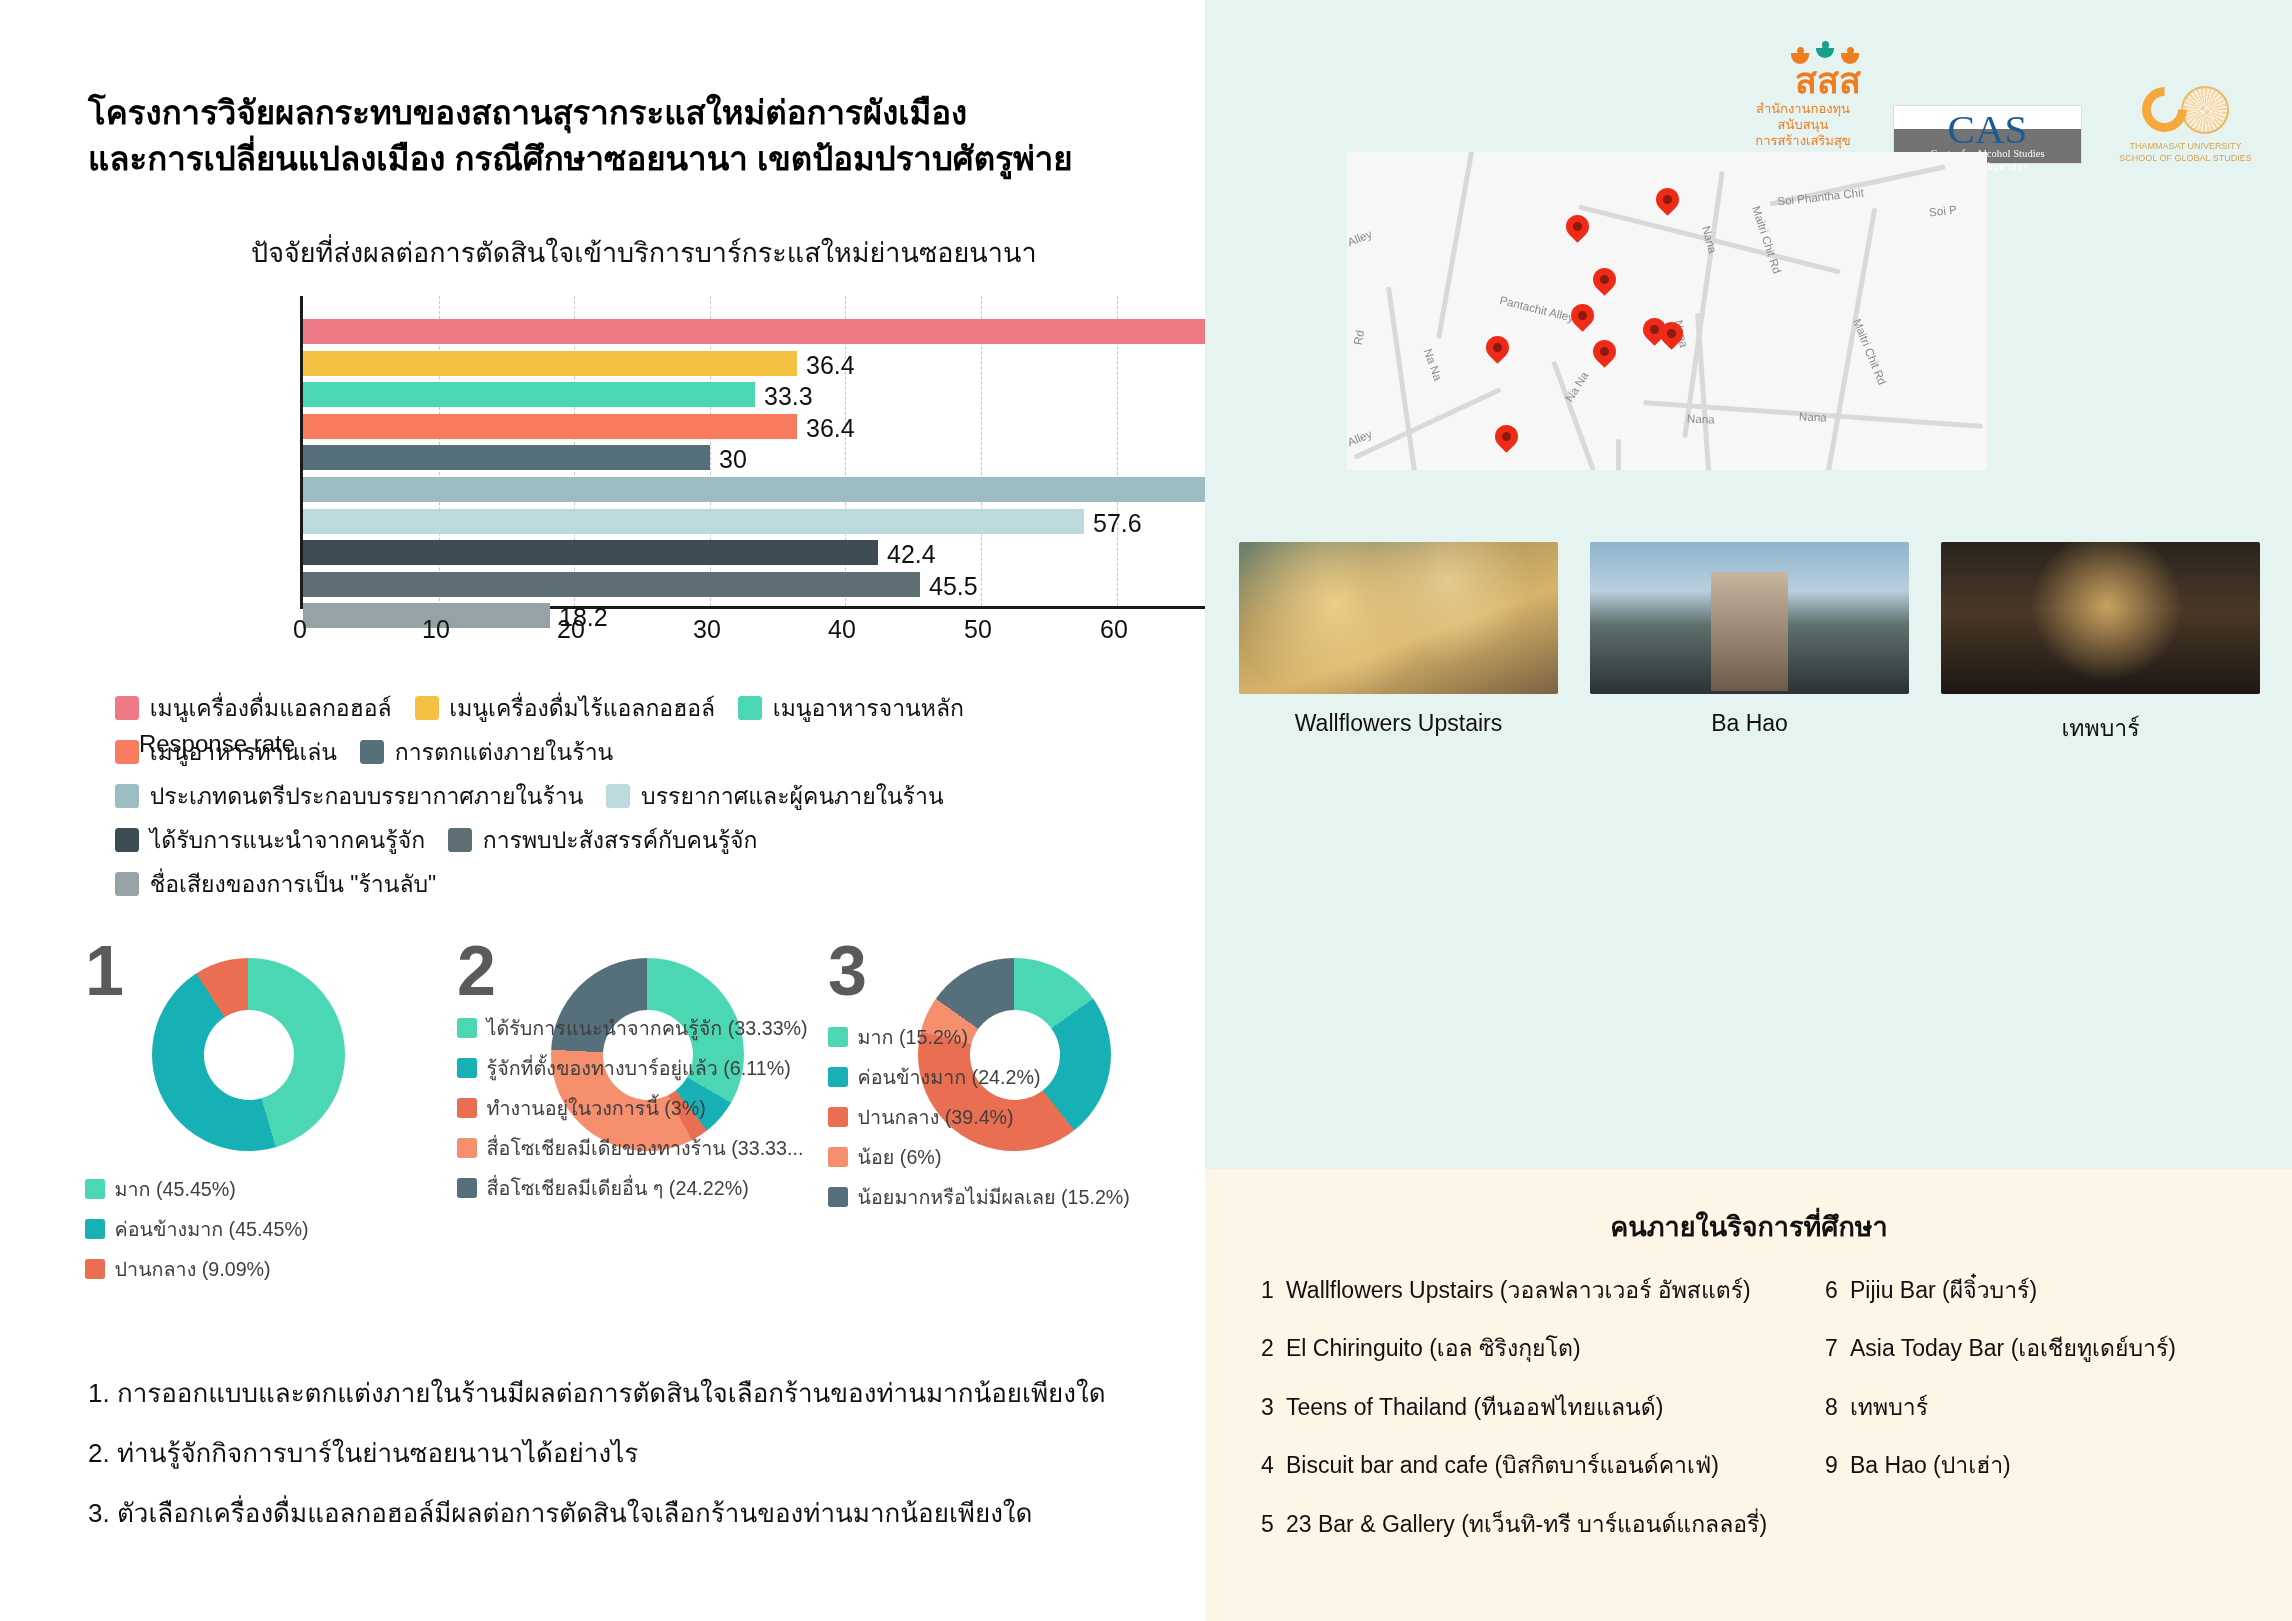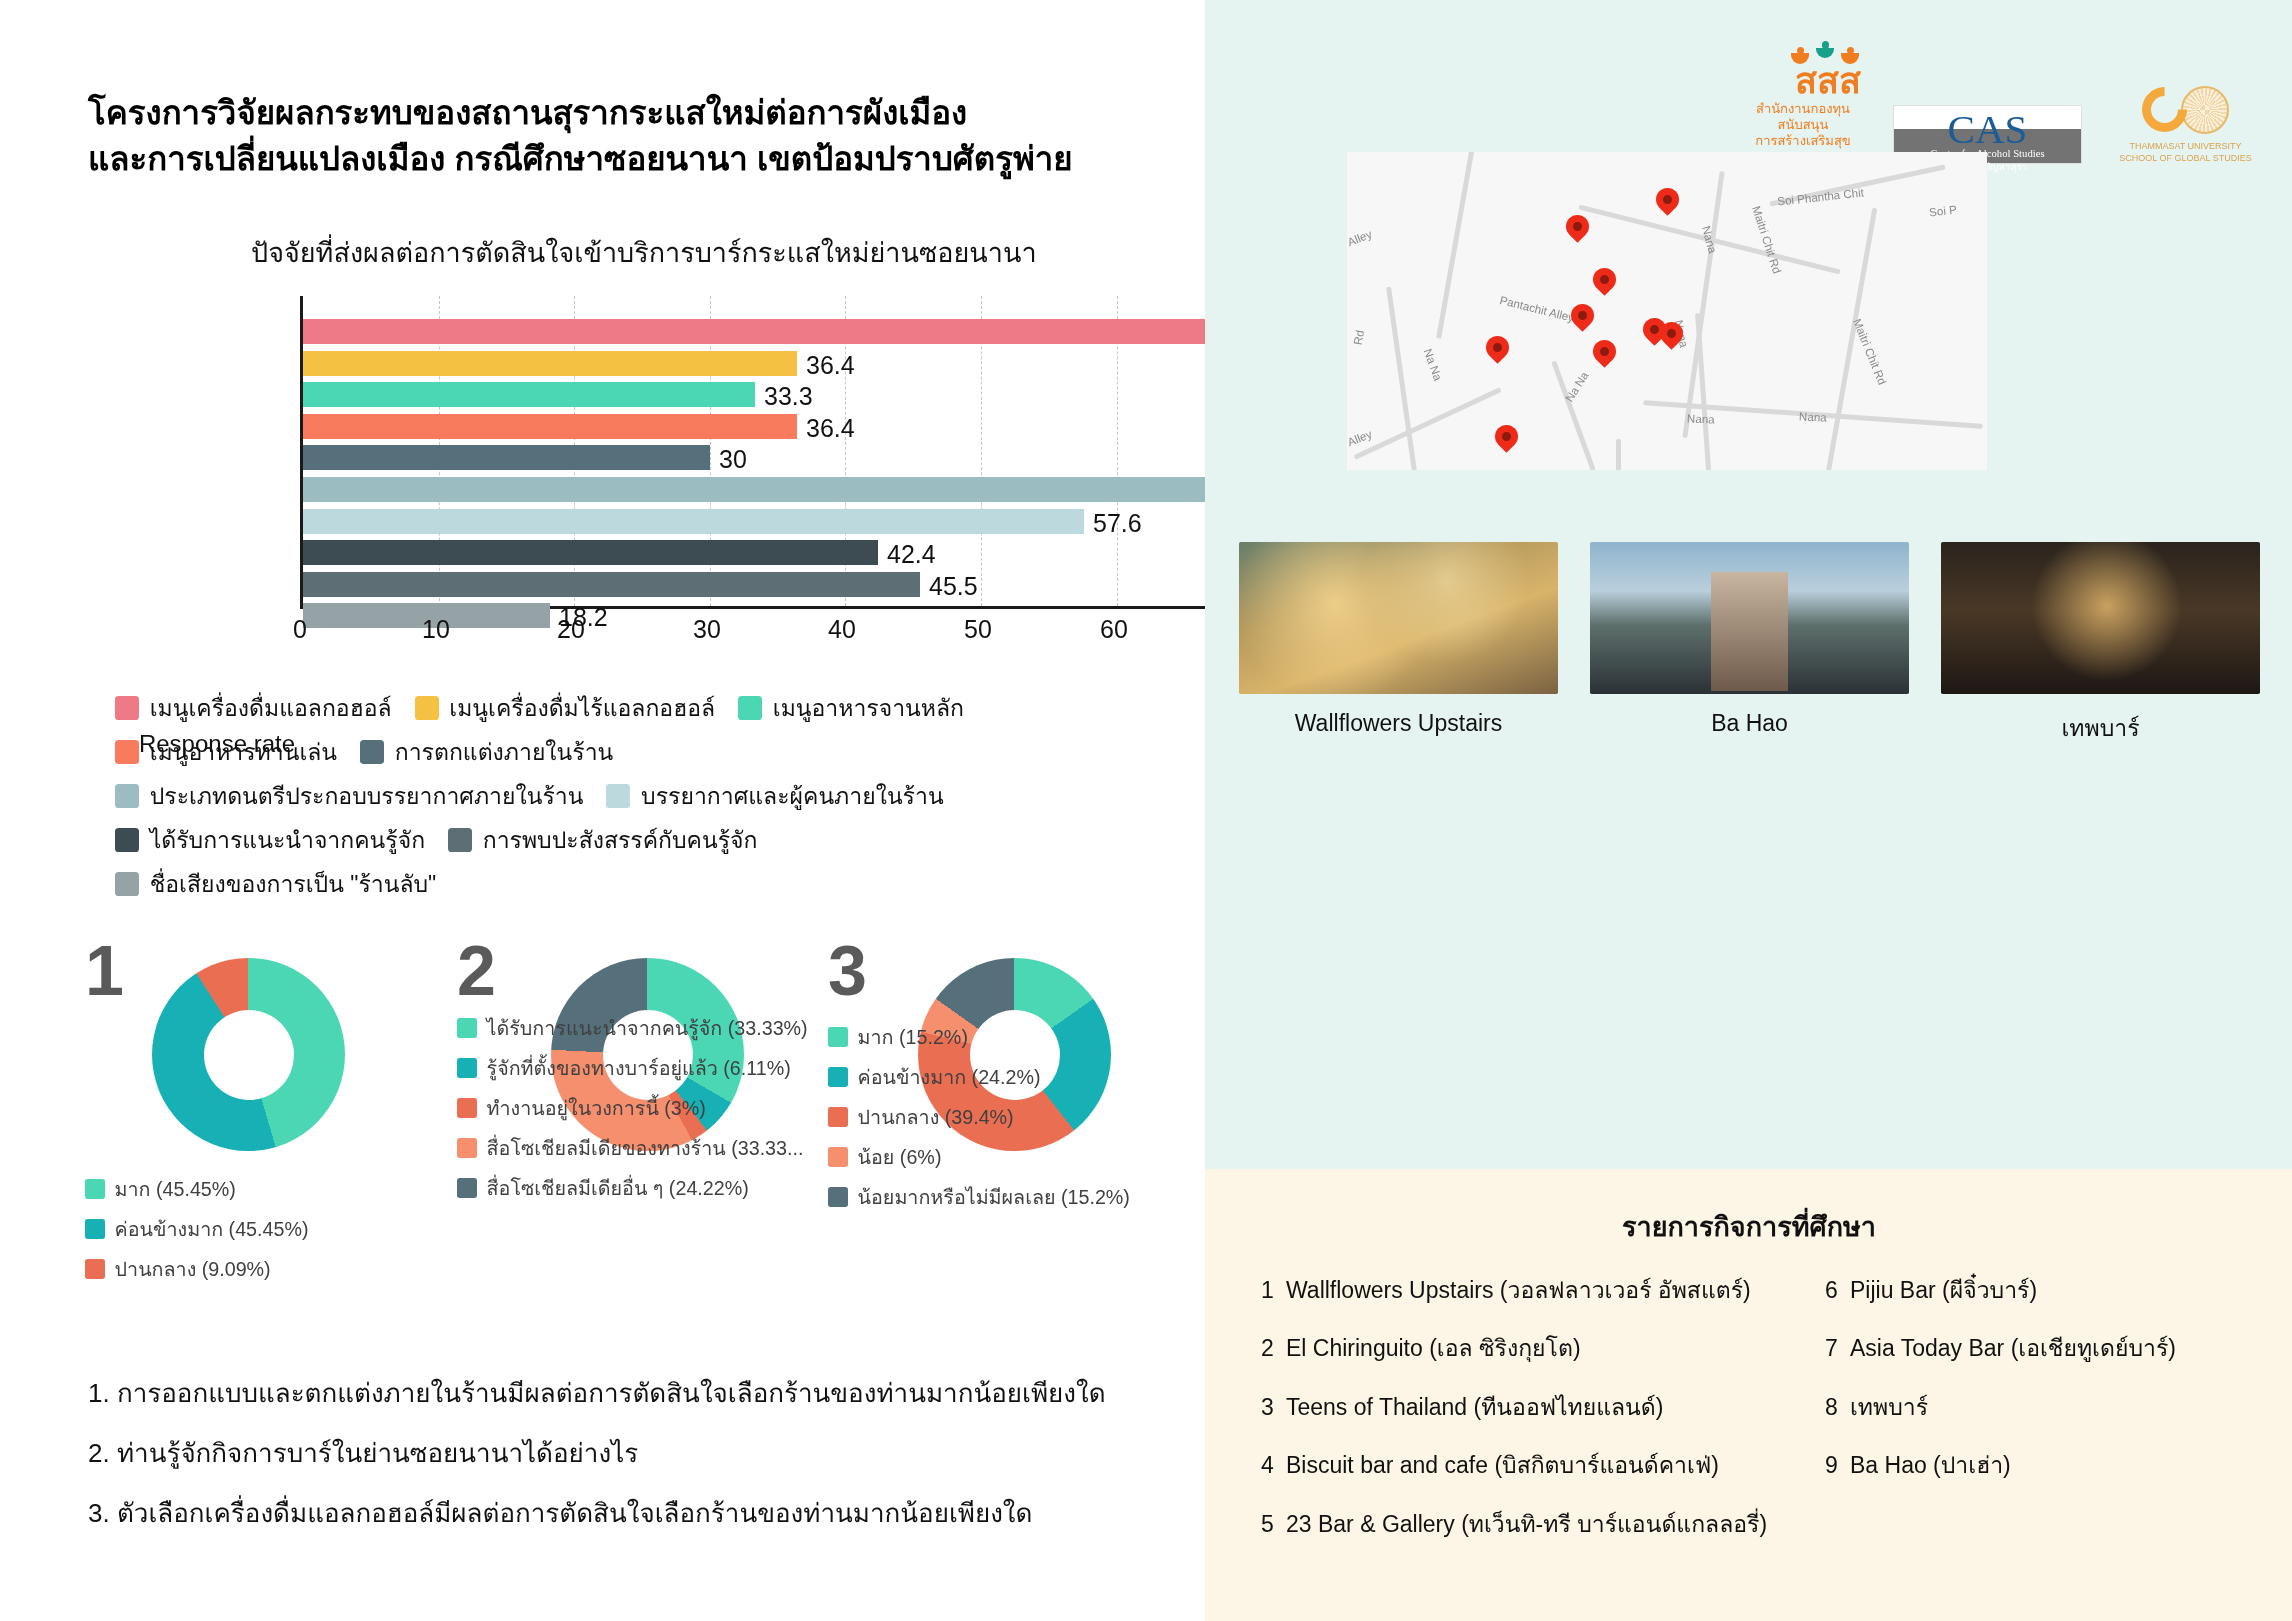--- a/index.html
+++ b/index.html
@@ -467,21 +467,21 @@
         <div class="photo-cell">
           <div class="photo p2"></div>
           <div class="cap">Ba Hao</div>
         </div>
         <div class="photo-cell">
           <div class="photo p3"></div>
           <div class="cap">เทพบาร์</div>
         </div>
       </div>
 
-    <div class="list-title">รายการกิจการที่ศึกษา</div>
+    <div class="list-title">คนภายในริจการที่ศึกษา</div>
     <div class="biz">
       <div class="biz-col c1" id="bizc1">
           <div class="biz-item"><span class="n">1</span><span>Wallflowers Upstairs (วอลฟลาวเวอร์ อัพสแตร์)</span></div>
           <div class="biz-item"><span class="n">2</span><span>El Chiringuito (เอล ซิริงกุยโต)</span></div>
           <div class="biz-item"><span class="n">3</span><span>Teens of Thailand (ทีนออฟไทยแลนด์)</span></div>
           <div class="biz-item"><span class="n">4</span><span>Biscuit bar and cafe (บิสกิตบาร์แอนด์คาเฟ่)</span></div>
           <div class="biz-item"><span class="n">5</span><span>23 Bar &amp; Gallery (ทเว็นทิ-ทรี บาร์แอนด์แกลลอรี่)</span></div>
         </div>
       <div class="biz-col c2" id="bizc2">
           <div class="biz-item"><span class="n">6</span><span>Pijiu Bar (ผีจิ๋วบาร์)</span></div>

